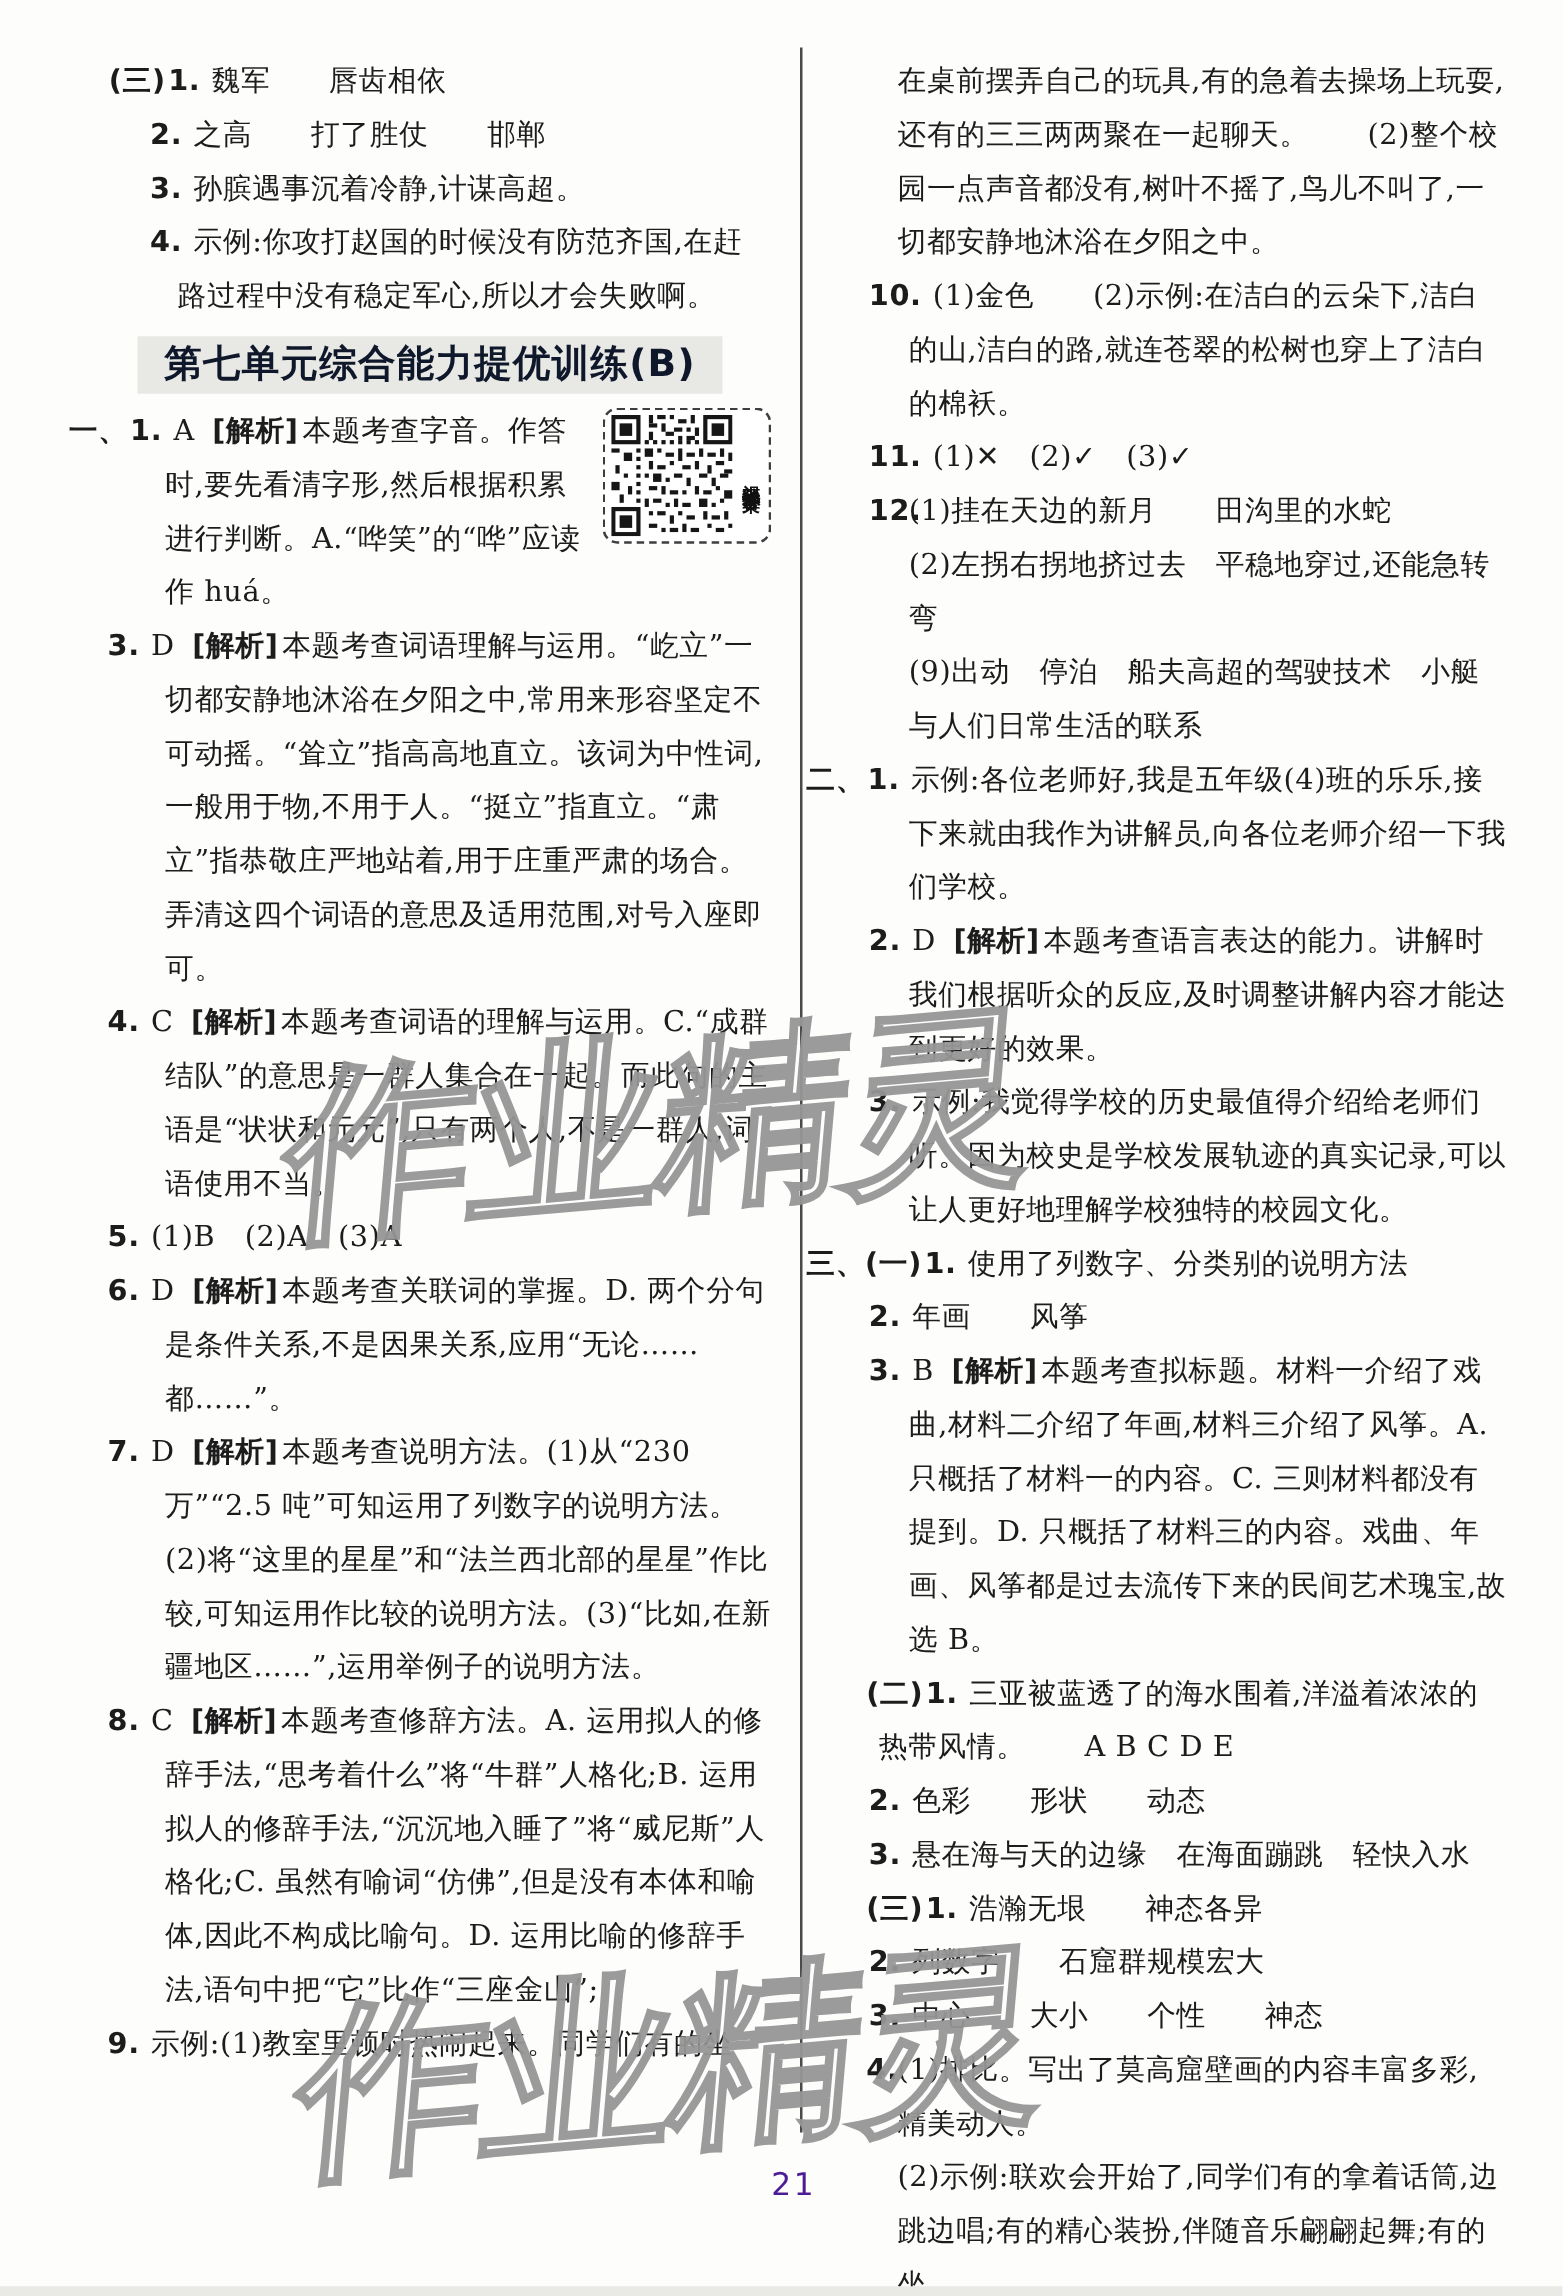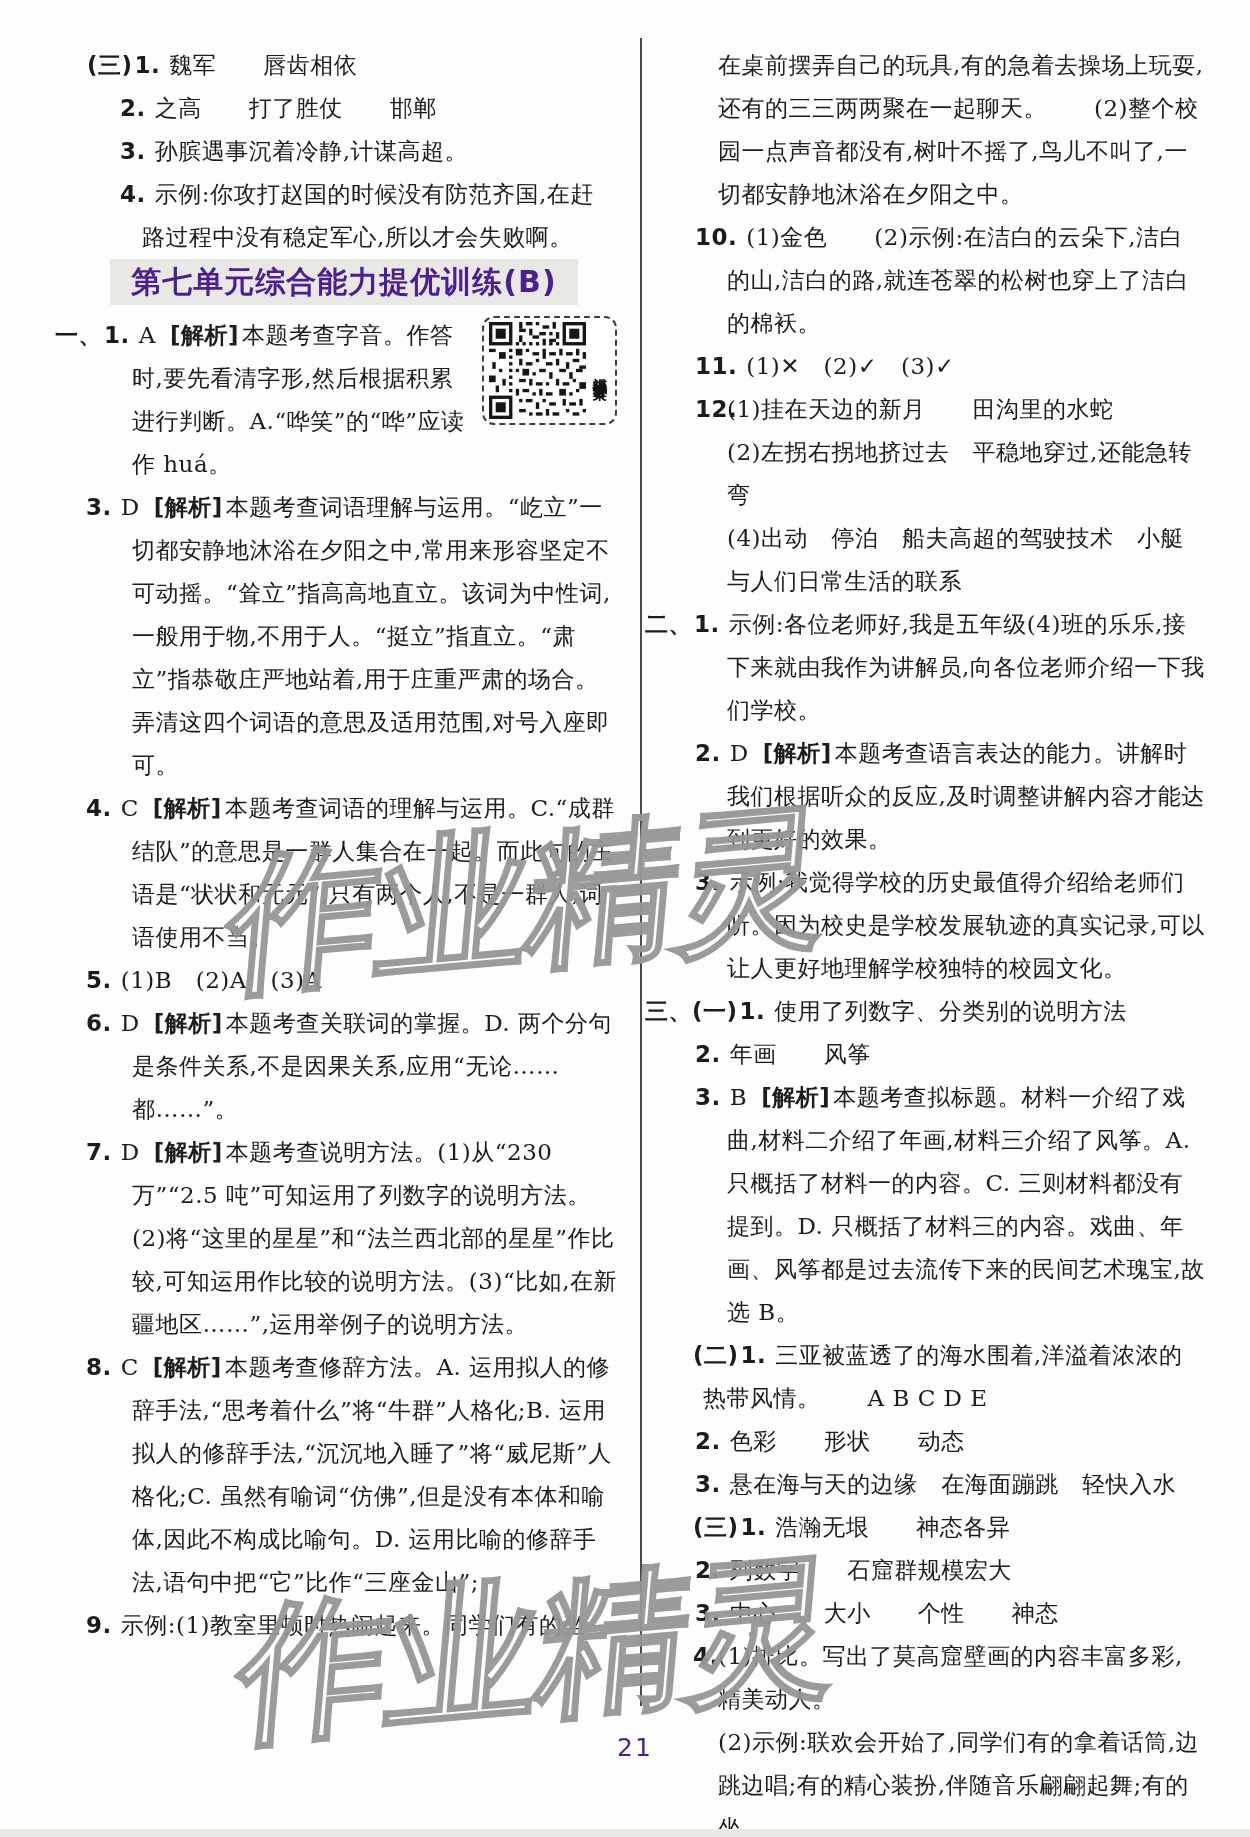--- a/index.html
+++ b/index.html
@@ -34,24 +34,24 @@
   .r-item{margin-left:50px;padding-left:32px;text-indent:-32px;}
   .r-sec1{margin-left:0;padding-left:82px;text-indent:-82px;}
   .r-sec2{margin-left:0;}
   .r-par{margin-left:48px;padding-left:10px;text-indent:-10px;}
   .r-sub{margin-left:50px;padding-left:32px;}
   .r-sub4{margin-left:48px;padding-left:25px;}
   .r-sub .mk,.r-sub4 .mk{position:absolute;left:0;top:0;}
   .r-sub .lines,.r-sub4 .lines{text-indent:0;}
   
   .heading{
-    margin:0 0 9px 55px;width:468px;height:46px;line-height:46px;
+    margin:10px 0 9px 55px;width:468px;height:46px;line-height:46px;
     background:#e8e8e5;text-align:center;
     font-family:"DejaVu Sans","Liberation Sans",sans-serif;
-    font-weight:700;font-size:30px;letter-spacing:1px;color:#4c1d95;
+    font-weight:700;font-size:30px;letter-spacing:1px;color:#0f172a;
   }
   
   .qrbox{
     float:right;margin:2px 0 8px 14px;
     border:2.5px dashed #3e3e3e;border-radius:12px;background:#fff;
     padding:4px 5px;display:flex;align-items:center;gap:4px;
     text-indent:0;line-height:normal;
   }
   .qrcap{
     writing-mode:vertical-rl;font-family:"DejaVu Sans","Liberation Sans",sans-serif;
@@ -246,21 +246,21 @@
     </div>
     <div class="item r-item">
       <span class="mk num">11.</span><span>(1)✕　(2)✓　(3)✓</span>
     </div>
 
     <div class="item r-sub">
       <span class="mk num">12.</span>
       <div class="lines">
         <div>(1)挂在天边的新月　　田沟里的水蛇</div>
         <div>(2)左拐右拐地挤过去　平稳地穿过,还能急转弯</div>
-        <div>(4)出动　停泊　船夫高超的驾驶技术　小艇与人们日常生活的联系</div>
+        <div>(9)出动　停泊　船夫高超的驾驶技术　小艇与人们日常生活的联系</div>
       </div>
     </div>
 
     <div class="item r-sec1">
       <span class="mk sec">二、</span><span class="mk num">1.</span><span>示例:各位老师好,我是五年级(4)班的乐乐,接下来就由我作为讲解员,向各位老师介绍一下我们学校。</span>
     </div>
     <div class="item r-item">
       <span class="mk num">2.</span><span class="ans">D</span><span class="analysis">[解析]</span><span>本题考查语言表达的能力。讲解时我们根据听众的反应,及时调整讲解内容才能达到更好的效果。</span>
     </div>
     <div class="item r-item">

